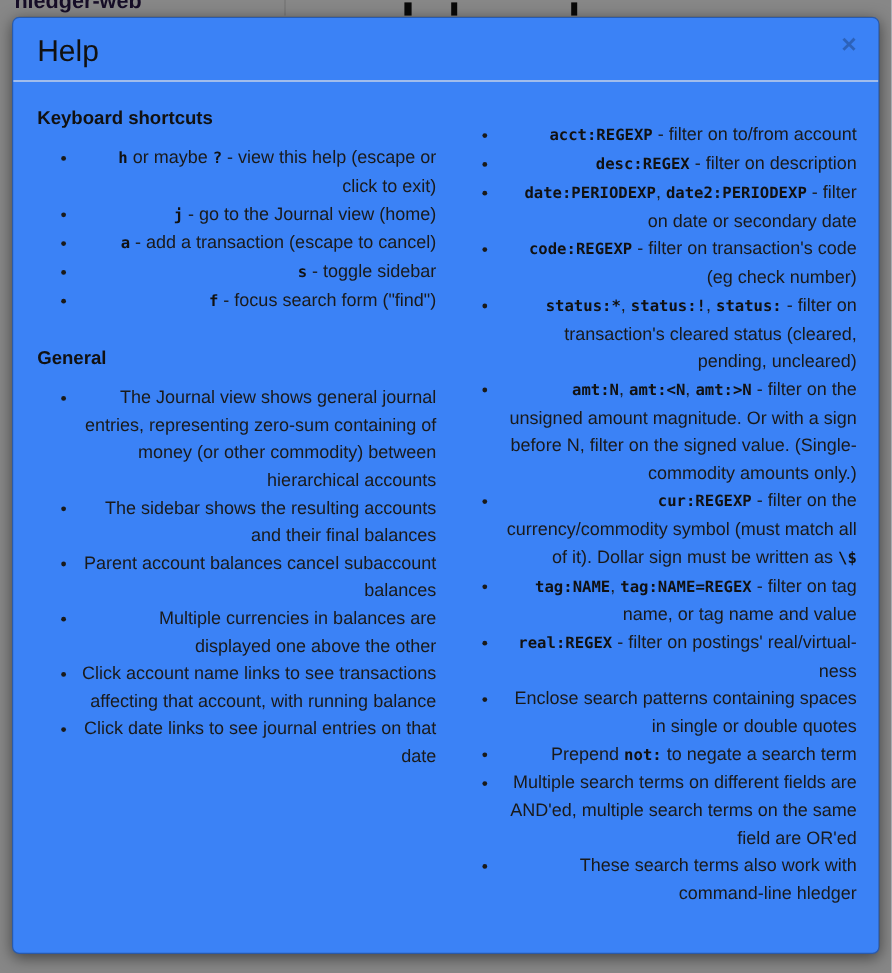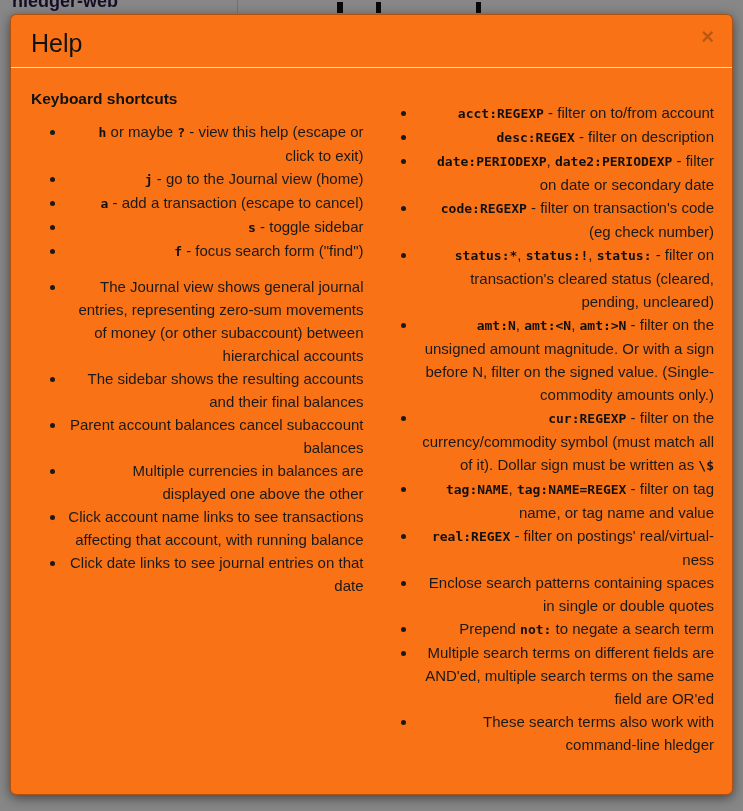--- a/index.html
+++ b/index.html
@@ -53,21 +53,21 @@
     z-index: 10;
   }
   
   .modal {
     position: absolute;
     left: 10px;
     top: 14px;
     width: 723px;
     height: 781px;
     box-sizing: border-box;
-    background: #f97316;
+    background: #3b82f6;
     border: 1px solid rgba(0, 0, 0, 0.3);
     border-radius: 6px;
     box-shadow: 0 3px 12px rgba(0, 0, 0, 0.5);
     z-index: 20;
     overflow: hidden;
   }
   .modal-header {
     position: relative;
     box-sizing: border-box;
     height: 53px;
@@ -155,22 +155,23 @@
   <div class="modal-body">
     <div class="col" id="col-left">
         <h3 class="section-heading">Keyboard shortcuts</h3>
         <ul class="help-list">
           <li><code>h</code> or maybe <code>?</code> - view this help (escape or click to exit)</li>
           <li><code>j</code> - go to the Journal view (home)</li>
           <li><code>a</code> - add a transaction (escape to cancel)</li>
           <li><code>s</code> - toggle sidebar</li>
           <li><code>f</code> - focus search form ("find")</li>
         </ul>
+        <h3 class="section-heading">General</h3>
         <ul class="help-list">
-          <li>The Journal view shows general journal entries, representing zero-sum movements of money (or other subaccount) between hierarchical accounts</li>
+          <li>The Journal view shows general journal entries, representing zero-sum containing of money (or other commodity) between hierarchical accounts</li>
           <li>The sidebar shows the resulting accounts and their final balances</li>
           <li>Parent account balances cancel subaccount balances</li>
           <li>Multiple currencies in balances are displayed one above the other</li>
           <li>Click account name links to see transactions affecting that account, with running balance</li>
           <li>Click date links to see journal entries on that date</li>
         </ul>
       </div>
     <div class="col" id="col-right">
         <ul class="help-list">
           <li><code>acct:REGEXP</code> - filter on to/from account</li>

